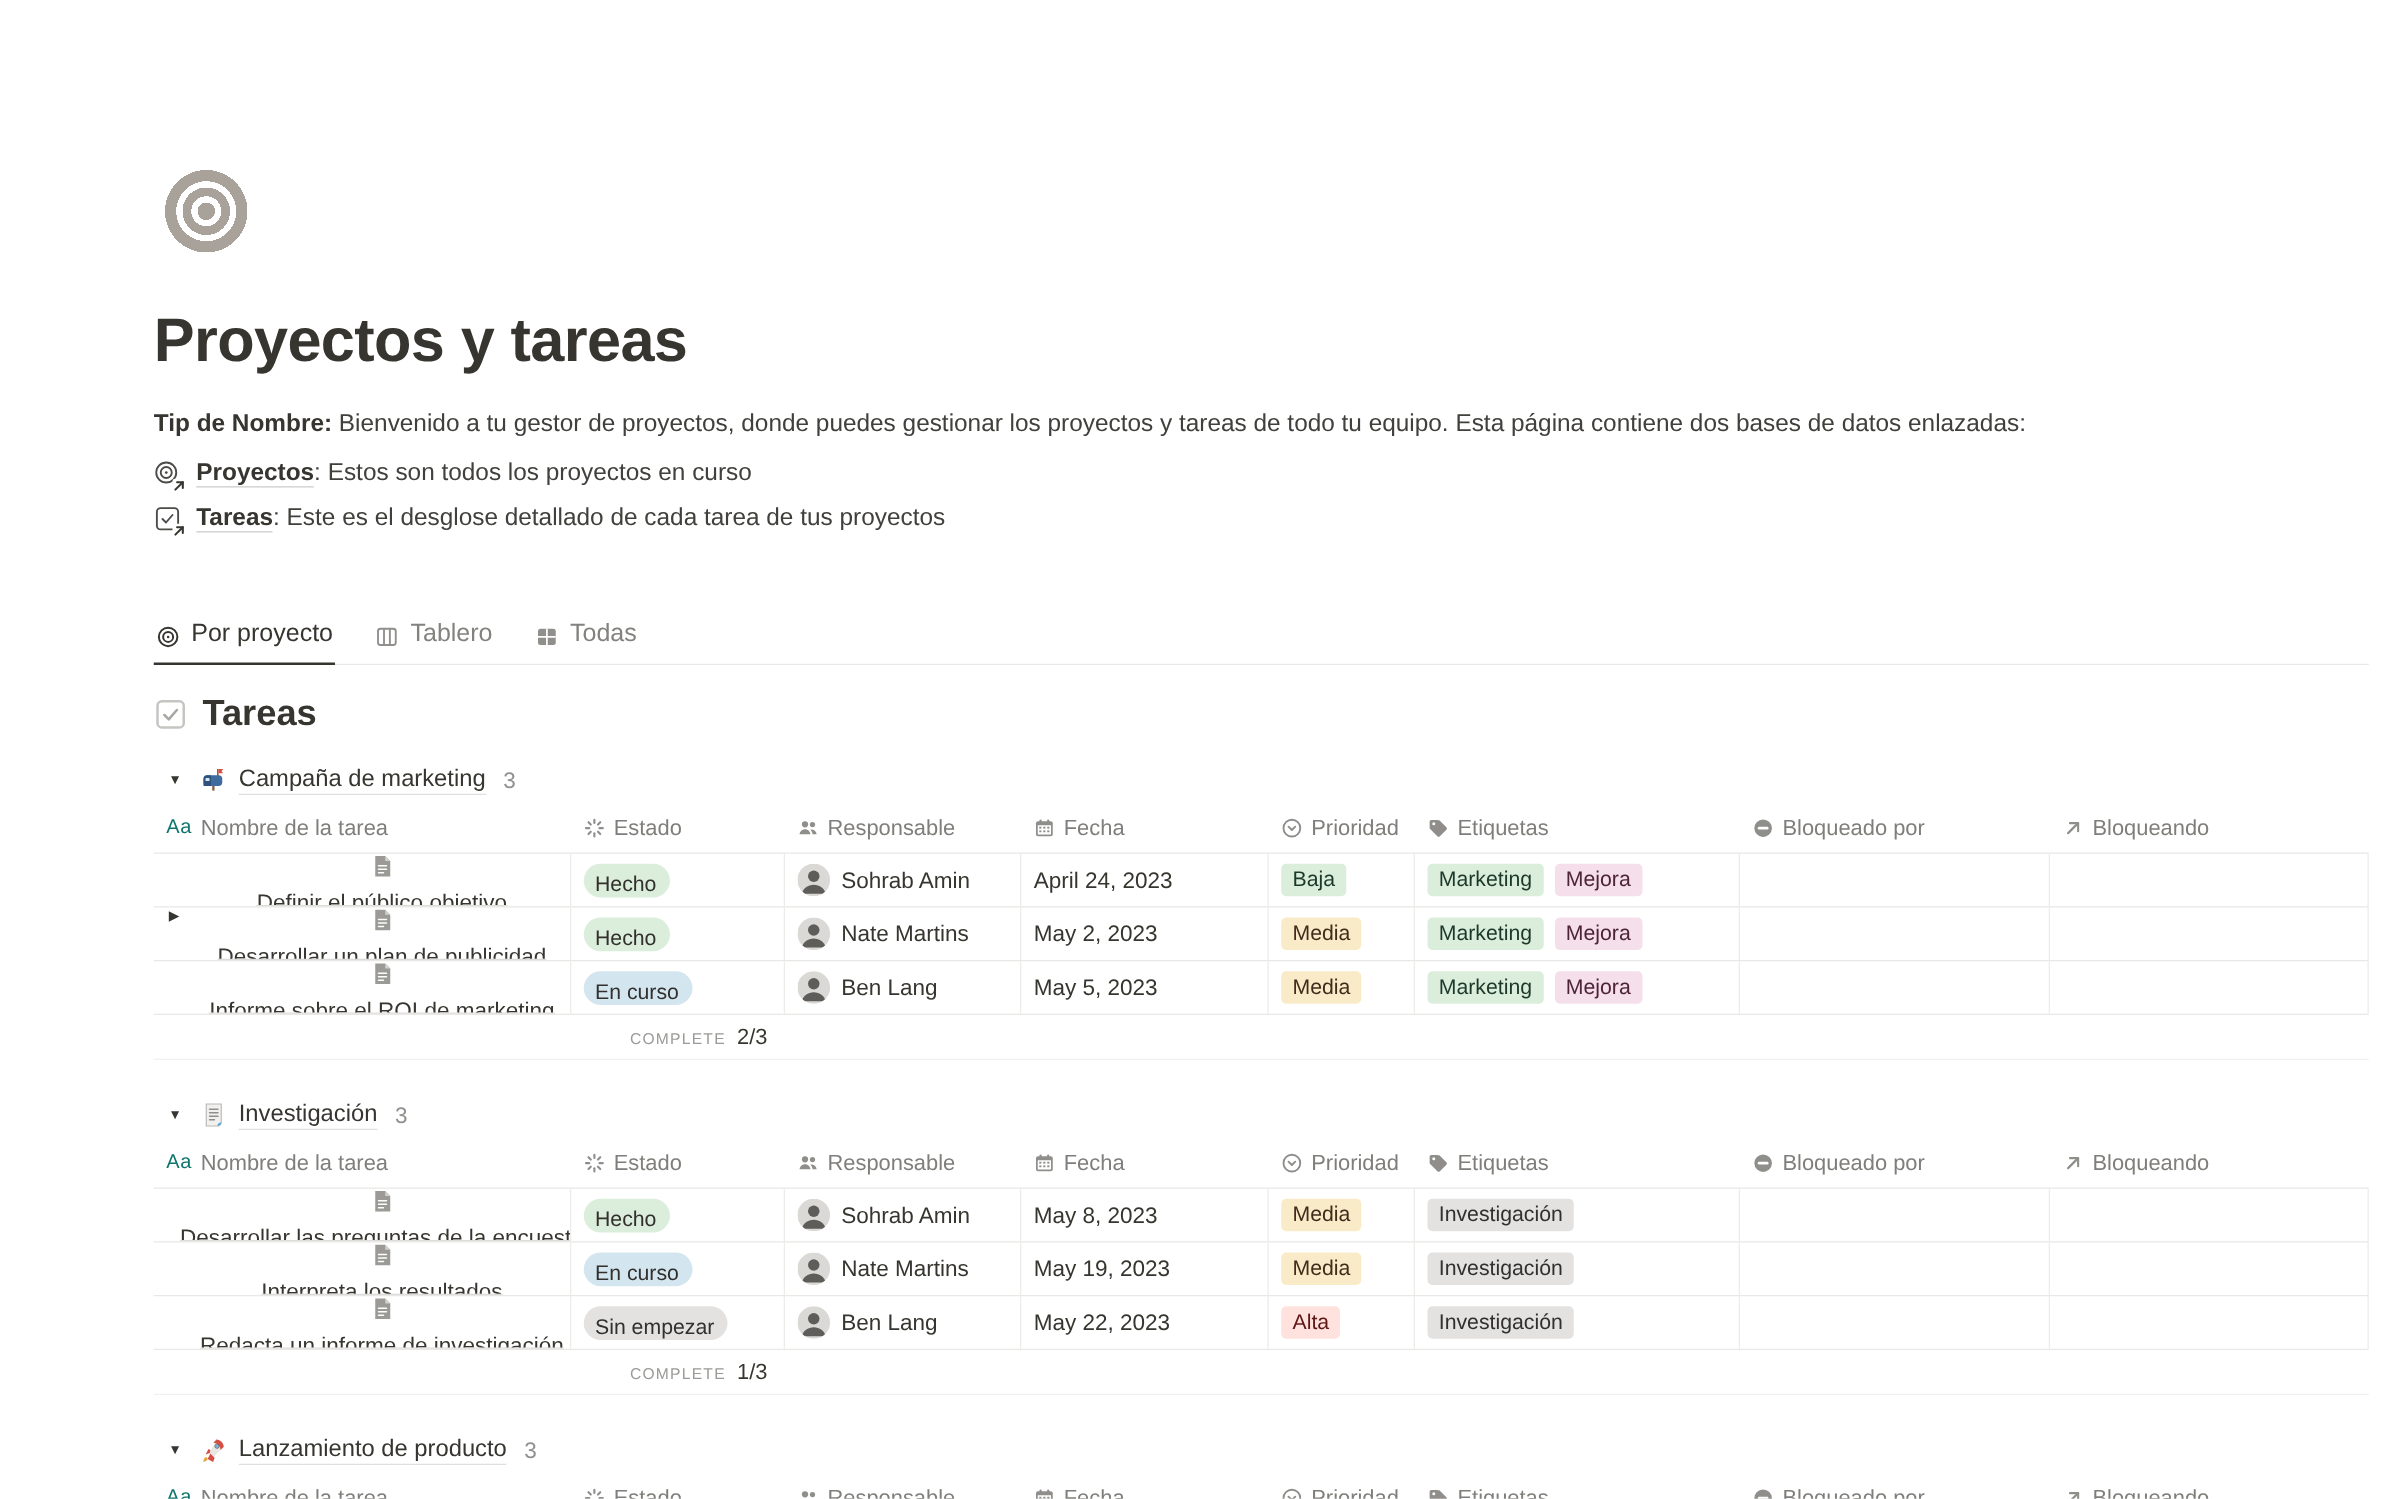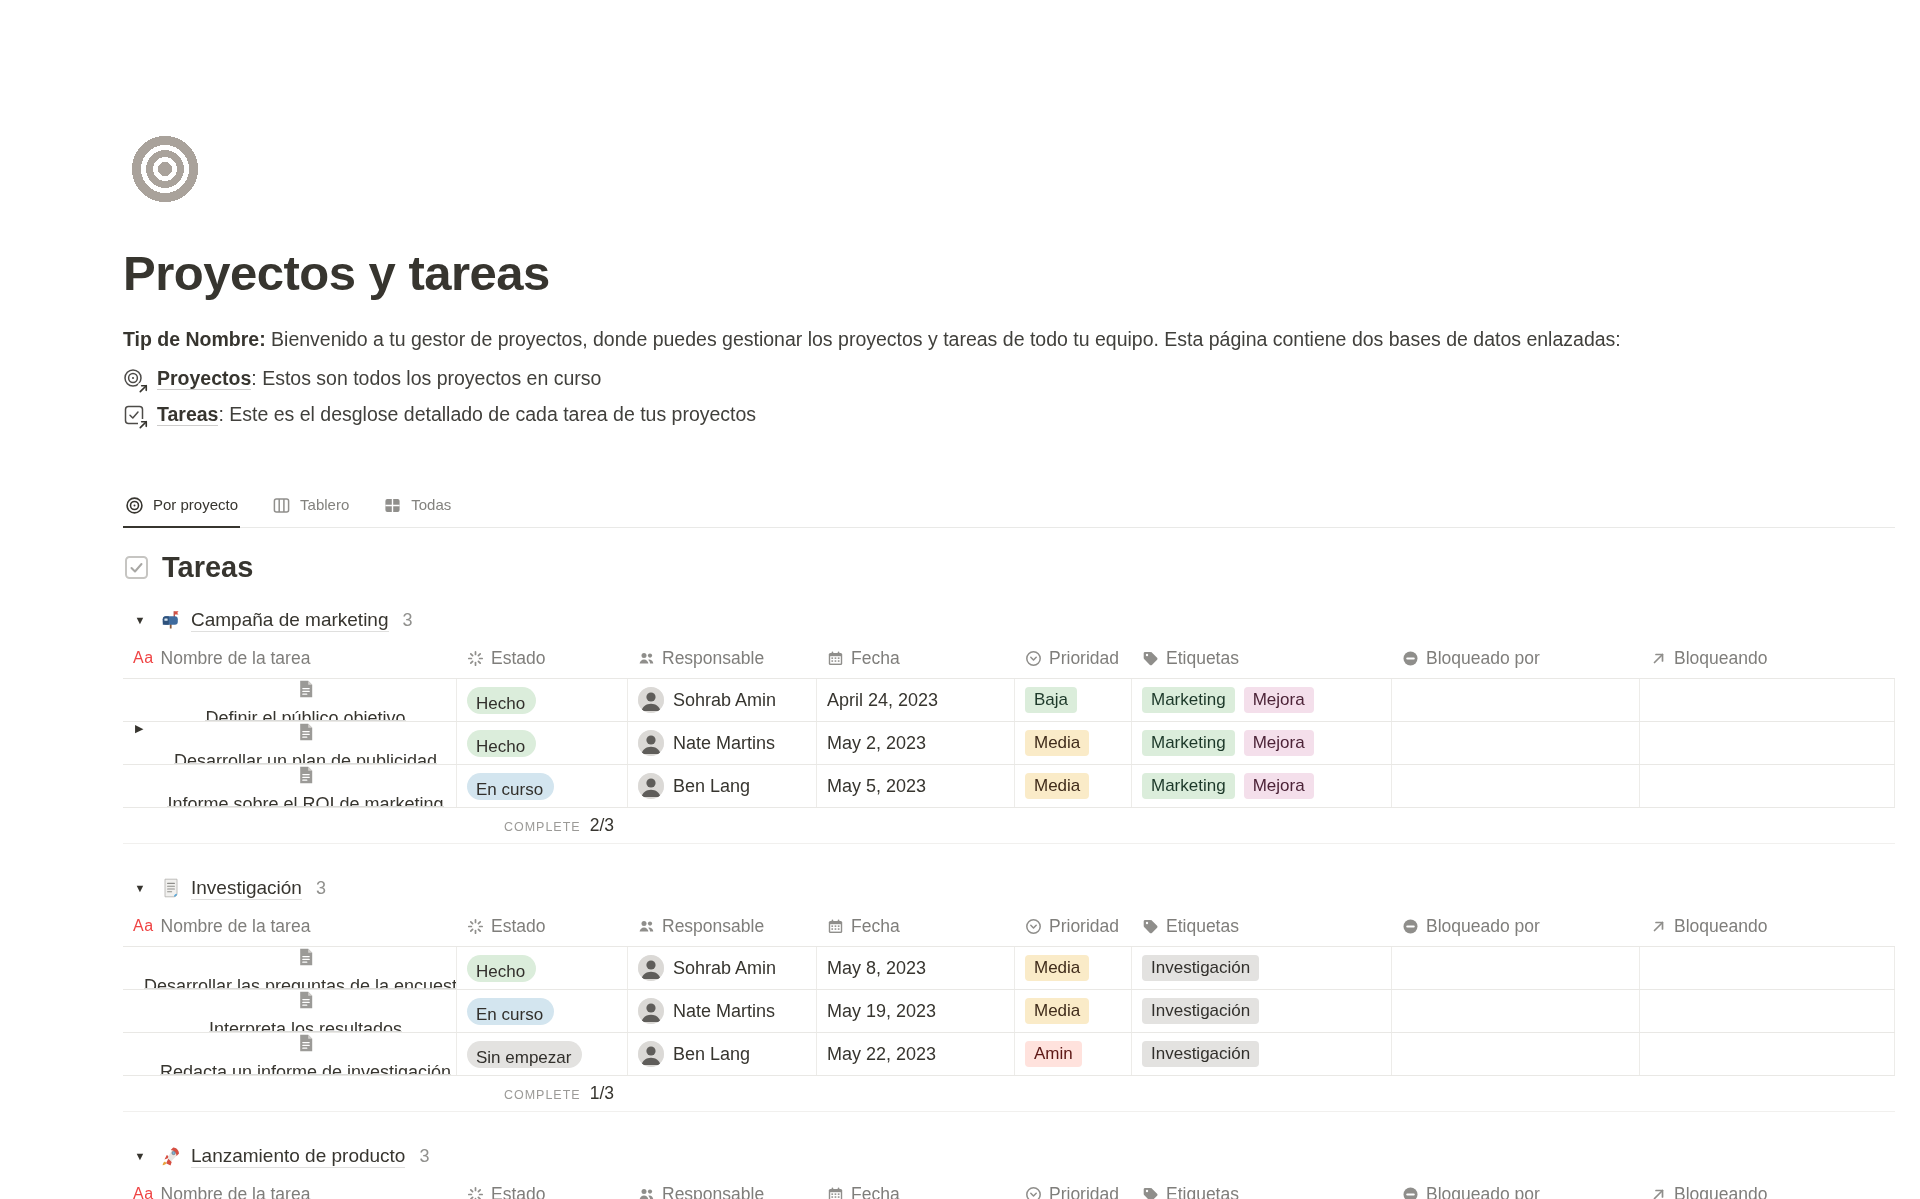--- a/index.html
+++ b/index.html
@@ -22,22 +22,22 @@
   .link-ic { position:relative; width:22px; height:22px; flex:0 0 auto; }
   .link-ic svg { width:22px; height:22px; display:block; }
   .link-ic .mini-arrow { position:absolute; right:-4px; bottom:-4px; background:#fff; border-radius:2px; }
   .link-ic .mini-arrow svg { width:11px; height:11px; }
   .link-label { font-weight:600; border-bottom:1.5px solid rgba(55,53,47,.25); cursor:pointer; }
   .link-desc { color:#41403C; }
 
   
   .tabs { margin-top:62px; display:flex; align-items:flex-end; gap:30px;
     border-bottom:1px solid #E9E9E7; }
-  .tab { display:flex; align-items:flex-start; gap:9px; padding:8px 2px 11px 2px;
-    font-size:15px; color:#83827E; cursor:pointer; border-bottom:2px solid transparent; margin-bottom:-1px; }
+  .tab { display:flex; align-items:flex-end; gap:9px; padding:8px 2px 11px 2px;
+    font-size:20px; color:#83827E; cursor:pointer; border-bottom:2px solid transparent; margin-bottom:-1px; }
   .tab svg { width:19px; height:19px; }
   .tab.active { color:#37352F; font-weight:500; border-bottom-color:#37352F; }
 
   
   .section-head { margin-top:17px; display:flex; align-items:center; gap:12px; padding:6px 0; }
   .section-head svg { width:27px; height:27px; }
   .section-title { font-size:29px; font-weight:700; }
 
   
   .group { margin-top:12px; }
@@ -46,21 +46,21 @@
   .g-toggle { width:22px; text-align:center; font-size:11px; color:#37352F; cursor:pointer; }
   .g-emoji svg { width:22px; height:22px; display:block; }
   .g-name { font-size:19px; font-weight:500; border-bottom:1.5px solid rgba(55,53,47,.16); cursor:pointer; }
   .g-count { font-size:18px; color:#91918E; margin-left:5px; }
 
   
   .t-header { display:flex; height:41px; align-items:center; border-bottom:1px solid #E9E8E5; }
   .t-h-cell { display:flex; align-items:center; gap:7px; padding:0 8px 0 10px;
     font-size:17.5px; color:#7F7E7B; overflow:hidden; white-space:nowrap; cursor:pointer; }
   .t-h-cell svg { width:17px; height:17px; flex:0 0 auto; }
-  .t-h-cell .aa { font-size:16px; color:#ef4444; letter-spacing:.5px; }
+  .t-h-cell .aa { font-size:16px; color:#0f766e; letter-spacing:.5px; }
 
   .t-row { display:flex; height:43px; border-bottom:1px solid #E9E8E5; }
   .t-cell { display:flex; align-items:center; padding:0 8px 0 10px; overflow:hidden;
     border-right:1px solid #EDECE9; }
   .t-cell:last-child { border-right:1px solid #EDECE9; }
   .c-name { position:relative; gap:9px; padding-left:40px;flex-direction:column; }
   .row-toggle { position:absolute; left:12px; font-size:11px; color:#37352F; cursor:pointer; }
   .doc-ic { flex:0 0 auto; width:20px; height:20px; }
   .doc-ic svg { width:20px; height:20px; display:block; }
   .name-text { font-size:18px; font-weight:500; white-space:nowrap; overflow:hidden;
@@ -601,21 +601,21 @@
                 <circle cx="13" cy="10" r="4.6" fill="#5f5d5a"></circle>
                 <path d="M3.5 24c.9-4.4 4.8-7.2 9.5-7.2s8.6 2.8 9.5 7.2z" fill="#5f5d5a"></path>
               </svg>
             </span>
             <span class="person-name">Ben Lang</span>
           </div>
           <div class="t-cell" style="width: 198px;">
             <span class="date-text">May 22, 2023</span>
           </div>
           <div class="t-cell" style="width: 117px;">
-            <span class="chip" style="background: rgb(255, 226, 221); color: rgb(93, 23, 21);">Amin</span>
+            <span class="chip" style="background: rgb(255, 226, 221); color: rgb(93, 23, 21);">Alta</span>
           </div>
           <div class="t-cell" style="width: 260px;">
             <span class="chip" style="background: rgb(227, 226, 224); color: rgb(50, 48, 44);">Investigación</span>
           </div>
           <div class="t-cell" style="width: 248px;"></div>
           <div class="t-cell" style="width: 255px;"></div>
         </div>
         <div class="t-footer">
           <div class="calc">
             <span class="calc-label">COMPLETE</span>

